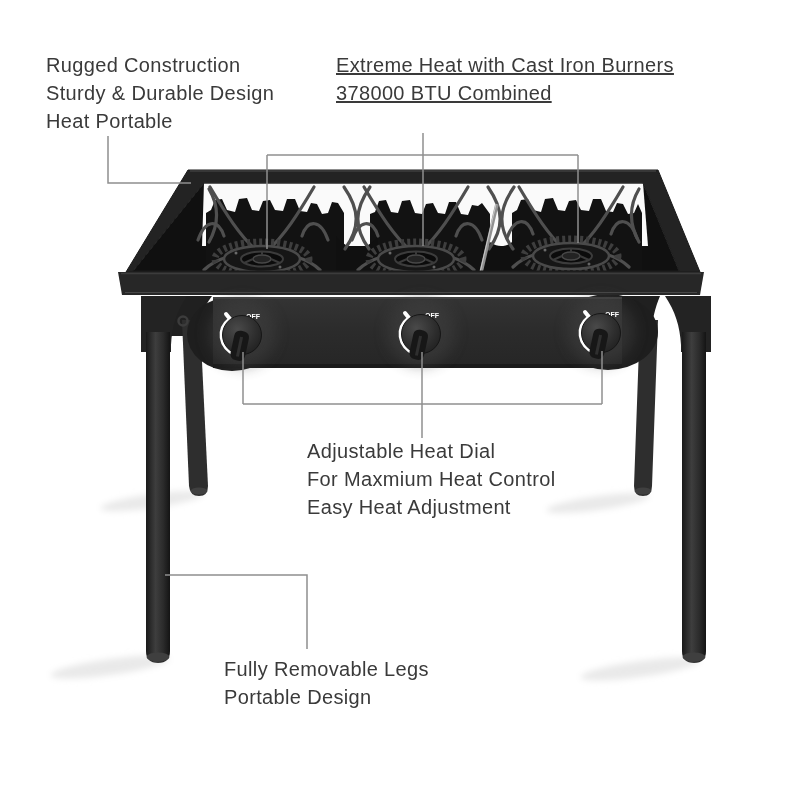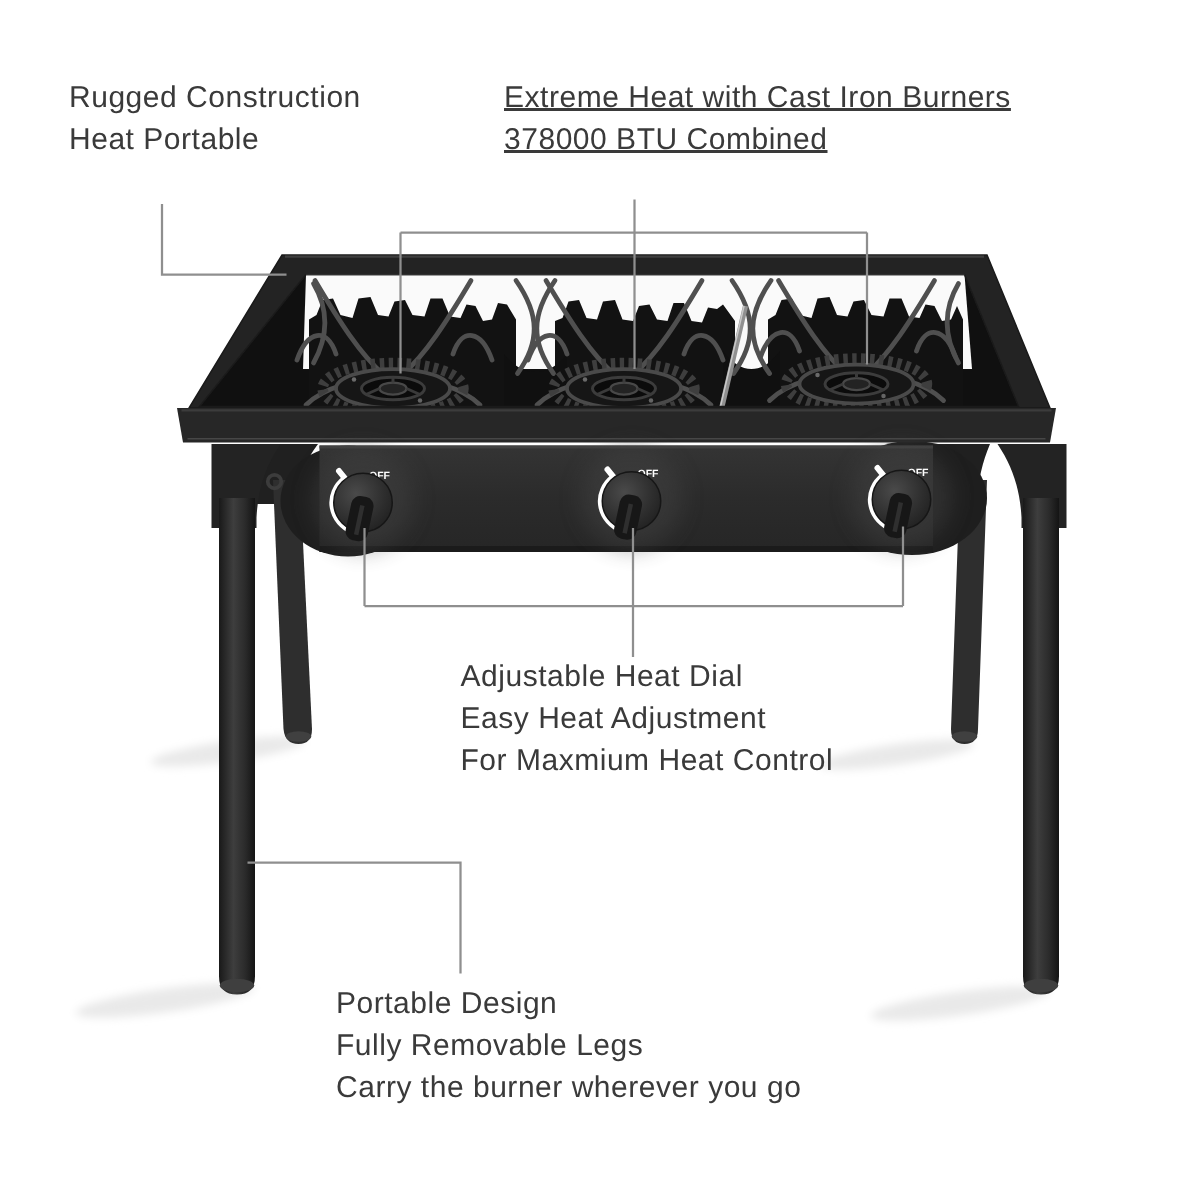--- a/index.html
+++ b/index.html
@@ -208,33 +208,33 @@
       <path d="M602,351 V404"></path>
       <path d="M243,404 H602"></path>
       <path d="M422,404 V438"></path>
     </g>
     <path d="M165,575 H307 V649"></path>
   </g>
 </svg>
 
 <div class="note" style="left:46px;top:51px;">
   <div>Rugged Construction</div>
+  <div>Sturdy &amp; Durable Design</div>
   <div>Heat Portable</div>
 </div>
 
 <div class="note" style="left:336px;top:51px;text-decoration:underline;">
   <div>Extreme Heat with Cast Iron Burners</div>
   <div>378000 BTU Combined</div>
 </div>
 
 <div class="note" style="left:307px;top:437px;">
   <div>Adjustable Heat Dial</div>
+  <div>For Maxmium Heat Control</div>
   <div>Easy Heat Adjustment</div>
-  <div>For Maxmium Heat Control</div>
 </div>
 
 <div class="note" style="left:224px;top:655px;">
+  <div>Fully Removable Legs</div>
   <div>Portable Design</div>
-  <div>Fully Removable Legs</div>
-  <div>Carry the burner wherever you go</div>
 </div>
 
 </div>
 
 </body></html>

